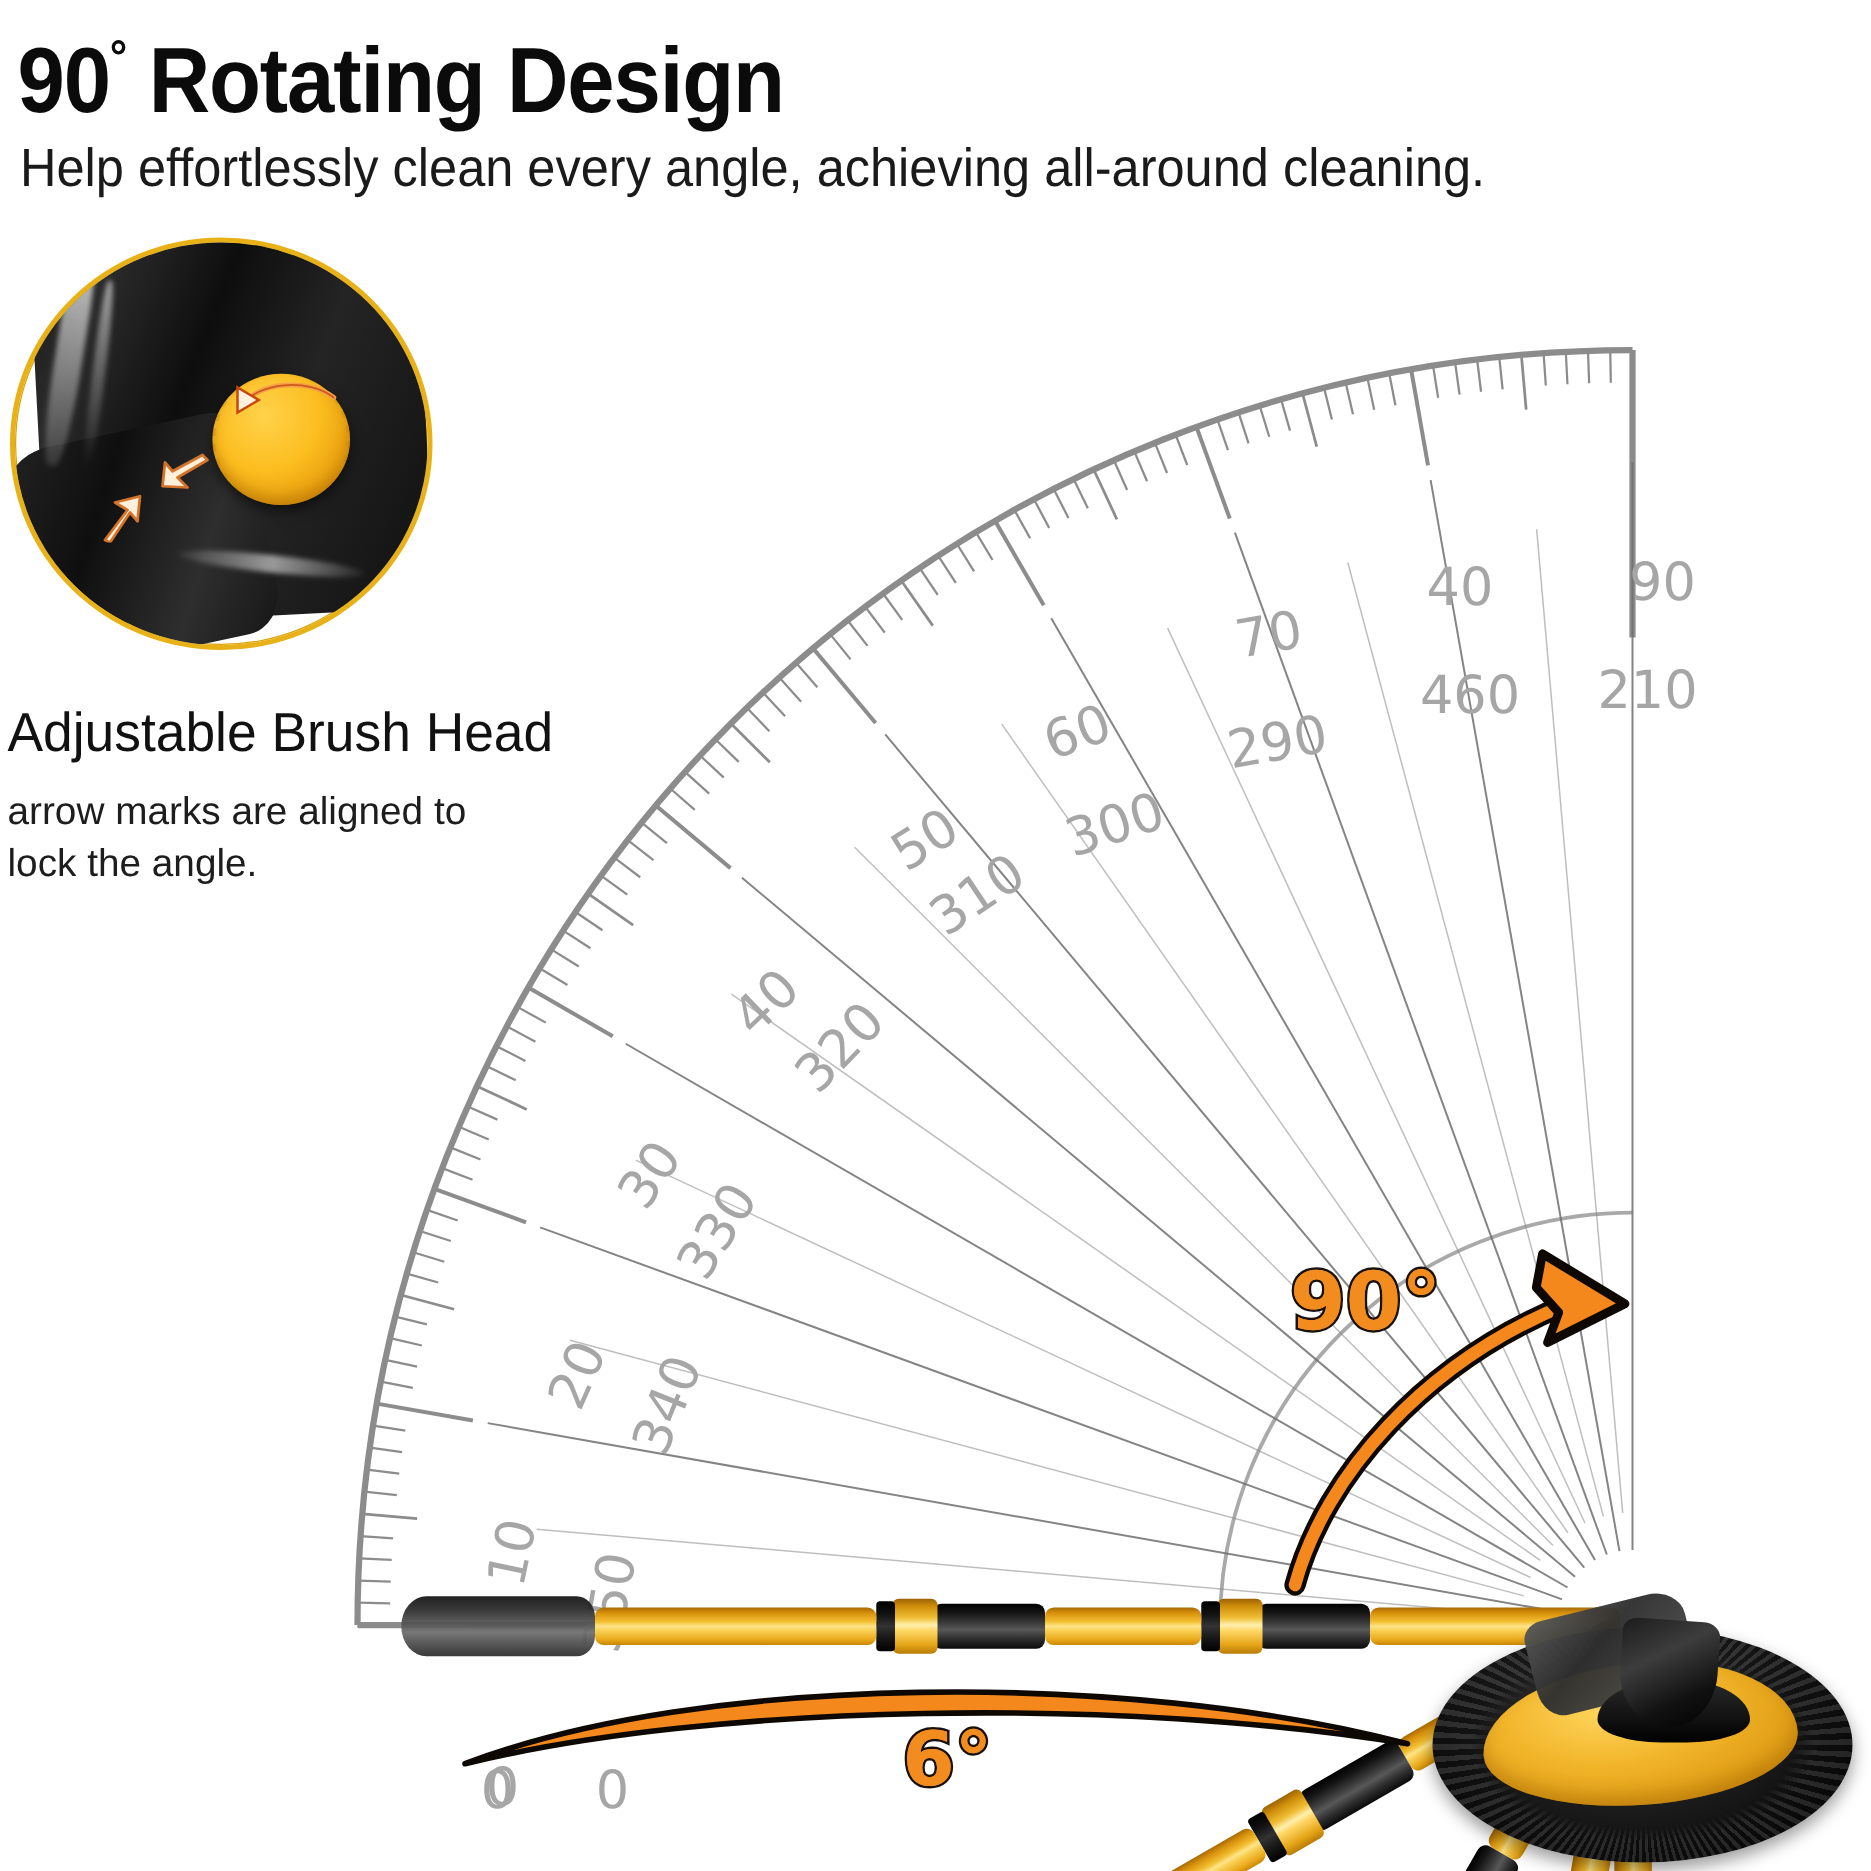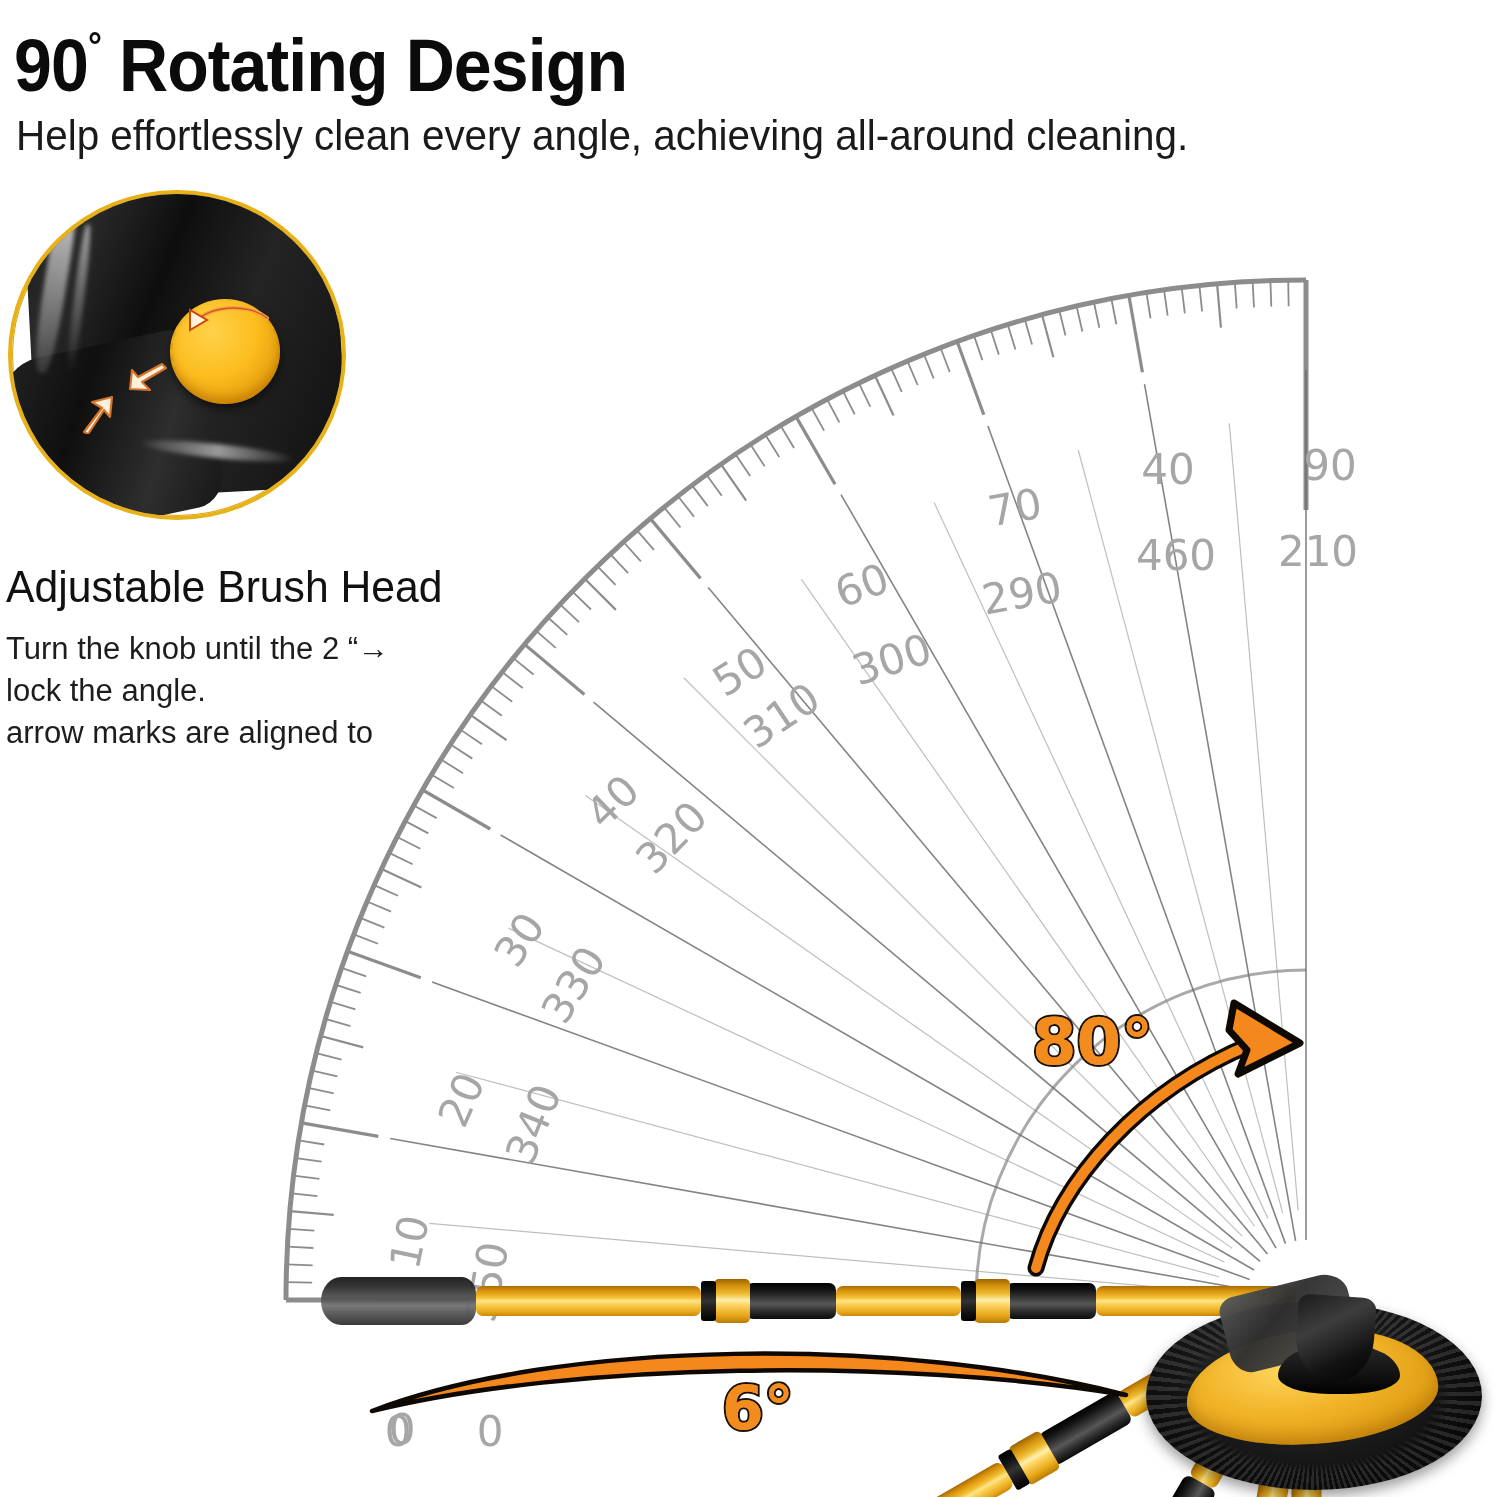--- a/index.html
+++ b/index.html
@@ -142,23 +142,22 @@
     <svg class="ins-arrow" id="ins-left" viewBox="0 0 40 32">
       <path d="M38 6 L14 20 L22 28 L2 27 L4 8 L10 15 L34 2 Z" fill="#fff0db" stroke="#d4732a" stroke-width="2.2" stroke-linejoin="round"></path>
     </svg>
     <svg class="ins-arrow" id="ins-up" viewBox="0 0 34 40">
       <path d="M4 38 L22 14 L12 8 L32 3 L30 23 L24 16 L8 40 Z" fill="#fff0db" stroke="#d4732a" stroke-width="2.2" stroke-linejoin="round"></path>
     </svg>
   </div>
 
   <div id="subtitle2">Adjustable Brush Head</div>
   <div id="bodytext">
-    <div>Turn the knob until the 2  “→</div>
+    <div>arrow marks are aligned to</div>
     <div>lock the angle.</div>
-    <div>arrow marks are aligned to</div>
   </div>
 
   <svg id="prot" viewBox="0 0 1497 1497">
     <defs>
       <clipPath id="clipAll">
           <rect x="0" y="0" width="1497" height="1497"></rect>
         </clipPath>
     </defs>
     <g clip-path="url(#clipAll)" id="prot-geom">
         <path d="M 286 1300.0000000000002 A 1020 1020 0 0 1 1305.9999999999998 280" fill="none" stroke="#8c8c8c" stroke-width="5"></path>
@@ -344,16 +343,16 @@
   </div>
 
   <svg style="position:absolute;left:0;top:0;width:1497px;height:1497px;pointer-events:none" viewBox="0 0 1497 1497">
 
     <path d="M1036 1268 C1060 1180, 1140 1090, 1252 1044" fill="none" stroke="#0d0802" stroke-width="17" stroke-linecap="round"></path>
     <path d="M1036 1268 C1060 1180, 1140 1090, 1252 1044" fill="none" stroke="#f4881c" stroke-width="10" stroke-linecap="round"></path>
     <path d="M1234 1003 L1300 1043 L1238 1074 L1247 1050 L1229 1030 Z" fill="#f4881c" stroke="#0d0802" stroke-width="7" stroke-linejoin="round"></path>
 
     <path d="M372 1411 C560 1339, 900 1336, 1126 1395 C900 1358, 572 1362, 372 1411 Z" fill="#f4881c" stroke="#0d0802" stroke-width="4.5" stroke-linejoin="round"></path>
   </svg>
-  <div class="annot" id="a90">80°</div>
+  <div class="annot" id="a90">90°</div>
   <div class="annot" id="a15">6°</div>
 
 </div>
 
 </body></html>

